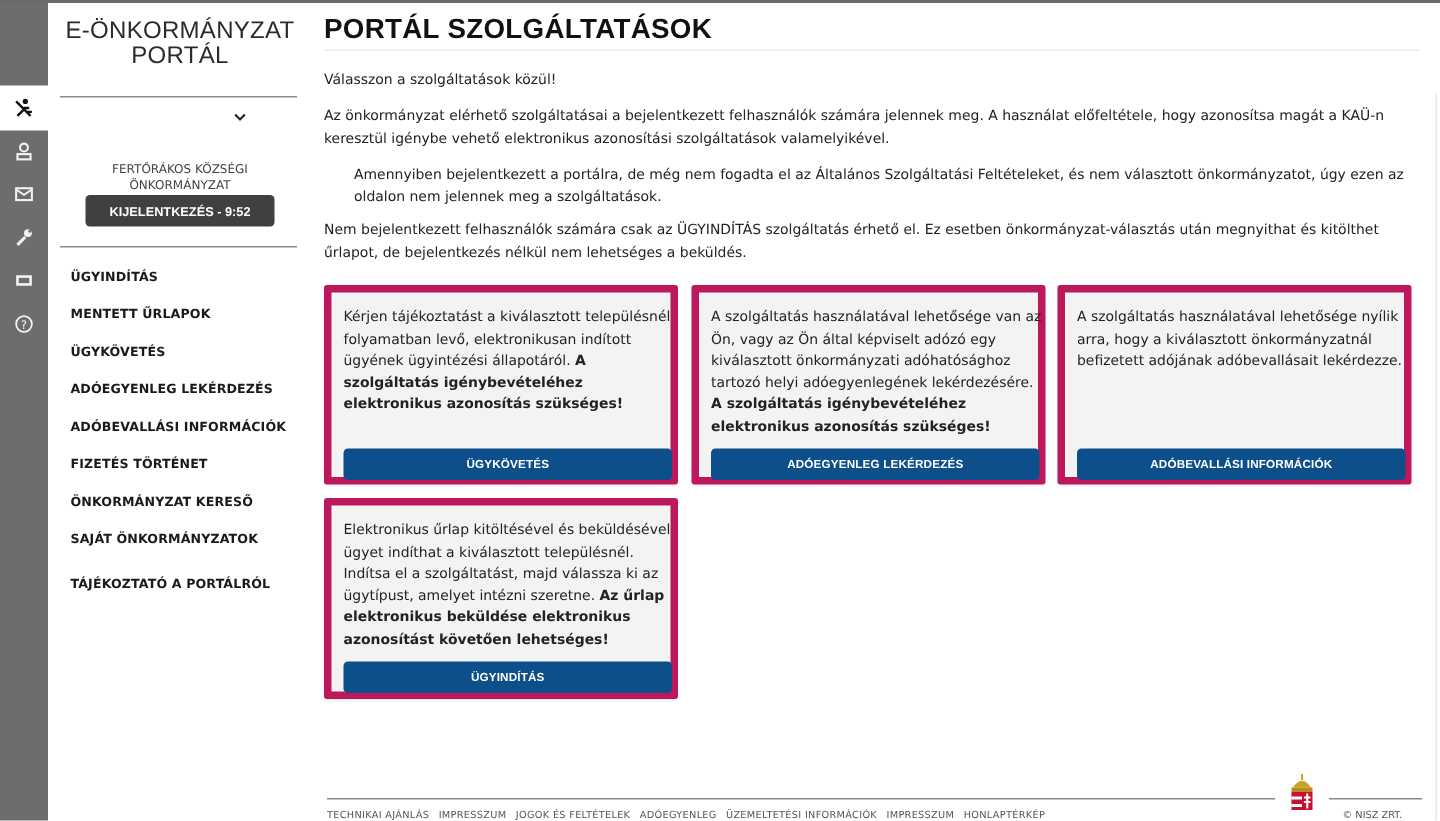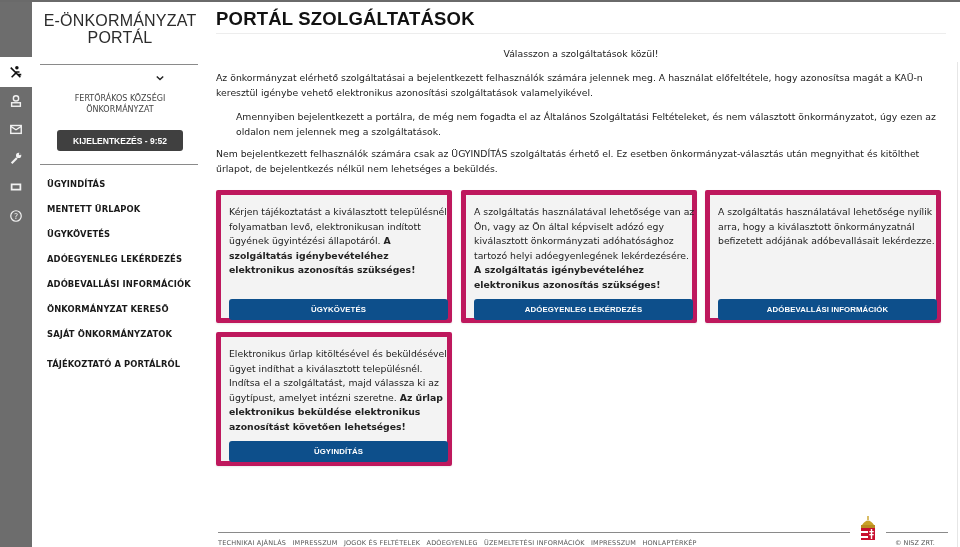--- a/index.html
+++ b/index.html
@@ -10,21 +10,21 @@
     .rail { position: absolute; left: 0; top: 0; width: 32px; height: 547px; background: #6d6d6d; }
     .rail-item { position: absolute; left: 0; width: 32px; height: 26px; display: flex; align-items: center; justify-content: center; color: #f2f2f2; }
     .rail-item.active { background: #ffffff; color: #111; height: 30px; }
     .rail-item svg { width: 14px; height: 14px; }
 
     
     .sidebar { position: absolute; left: 32px; top: 0; width: 178px; height: 547px; background: #fff; }
     .logo { position: absolute; left: 8px; top: 10px; width: 160px; text-align: center; font-family: "Liberation Sans", sans-serif; font-size: 16px; line-height: 17px; color: #2b2b2b; letter-spacing: 0.2px; }
     .sb-divider { position: absolute; left: 8px; width: 158px; height: 1px; background: #8a8a8a; }
     .chevron { position: absolute; left: 124px; top: 72px; width: 10px; height: 10px; color: #222; font-size: 9px; }
-    .org { position: absolute; left: 8px; top: 91px; width: 160px; text-align: center; font-size: 8px; line-height: 11px; color: #444; }
+    .org { position: absolute; left: 8px; top: 105px; width: 160px; text-align: center; font-size: 8px; line-height: 11px; color: #444; }
     .logout { position: absolute; left: 25px; top: 128px; width: 126px; height: 21px; background: #404040; color: #fff; font-size: 8.5px; font-weight: bold; border-radius: 3px; display: flex; align-items: center; justify-content: center; border: none; }
     .nav { position: absolute; left: 15px; top: 176px; width: 160px; }
     .nav-item { display: block; font-size: 8.4px; font-weight: bold; color: #1a1a1a; height: 25px; line-height: 12px; letter-spacing: 0.1px; cursor: pointer; }
 
     
     .main { position: absolute; left: 216px; top: 0; width: 730px; }
     .title { position: absolute; left: 0; top: 6px; font-family: "Liberation Sans", sans-serif; font-weight: bold; font-size: 18.5px; color: #111; letter-spacing: 0.2px; }
     .title-line { position: absolute; left: 0; top: 31px; width: 730px; height: 1px; background: #ededed; }
     .para { position: absolute; left: 0; width: 730px; font-size: 9.3px; line-height: 14.5px; color: #222; }
 
@@ -101,31 +101,32 @@
     <div>ÖNKORMÁNYZAT</div>
   </div>
   <button class="logout">KIJELENTKEZÉS - 9:52</button>
   <div class="sb-divider" style="top:162px;"></div>
   <div class="nav">
     <a class="nav-item">ÜGYINDÍTÁS</a>
     <a class="nav-item">MENTETT ŰRLAPOK</a>
     <a class="nav-item">ÜGYKÖVETÉS</a>
     <a class="nav-item">ADÓEGYENLEG LEKÉRDEZÉS</a>
     <a class="nav-item">ADÓBEVALLÁSI INFORMÁCIÓK</a>
+    <a class="nav-item">FIZETÉS TÖRTÉNET</a>
     <a class="nav-item">ÖNKORMÁNYZAT KERESŐ</a>
     <a class="nav-item" style="height:30px;">SAJÁT ÖNKORMÁNYZATOK</a>
     <a class="nav-item">TÁJÉKOZTATÓ A PORTÁLRÓL</a>
   </div>
 </div>
 
 <div class="main">
   <h1 class="title">PORTÁL SZOLGÁLTATÁSOK</h1>
   <div class="title-line"></div>
 
-  <p class="para" style="top:45px;text-align:center;">Válasszon a szolgáltatások közül!</p>
+  <p class="para" style="top:45px;">Válasszon a szolgáltatások közül!</p>
   <p class="para" style="top:69px;">Az önkormányzat elérhető szolgáltatásai a bejelentkezett felhasználók számára jelennek meg. A használat előfeltétele, hogy azonosítsa magát a KAÜ-n keresztül igénybe vehető elektronikus azonosítási szolgáltatások valamelyikével.</p>
   <p class="para" style="top:108px;margin-left:20px;">Amennyiben bejelentkezett a portálra, de még nem fogadta el az Általános Szolgáltatási Feltételeket, és nem választott önkormányzatot, úgy ezen az oldalon nem jelennek meg a szolgáltatások.</p>
   <p class="para" style="top:145px;">Nem bejelentkezett felhasználók számára csak az ÜGYINDÍTÁS szolgáltatás érhető el. Ez esetben önkormányzat-választás után megnyithat és kitölthet űrlapot, de bejelentkezés nélkül nem lehetséges a beküldés.</p>
 
   <div class="card" style="left:0; top:188px; height:133px;">
     <p class="card-text"><span>Kérjen tájékoztatást a kiválasztott településnél folyamatban levő, elektronikusan indított ügyének ügyintézési állapotáról. </span><b>A szolgáltatás igénybevételéhez elektronikus azonosítás szükséges!</b></p>
     <button class="card-btn" style="top:104px;">ÜGYKÖVETÉS</button>
   </div>
 
   <div class="card" style="left:245px; top:188px; height:133px;">

